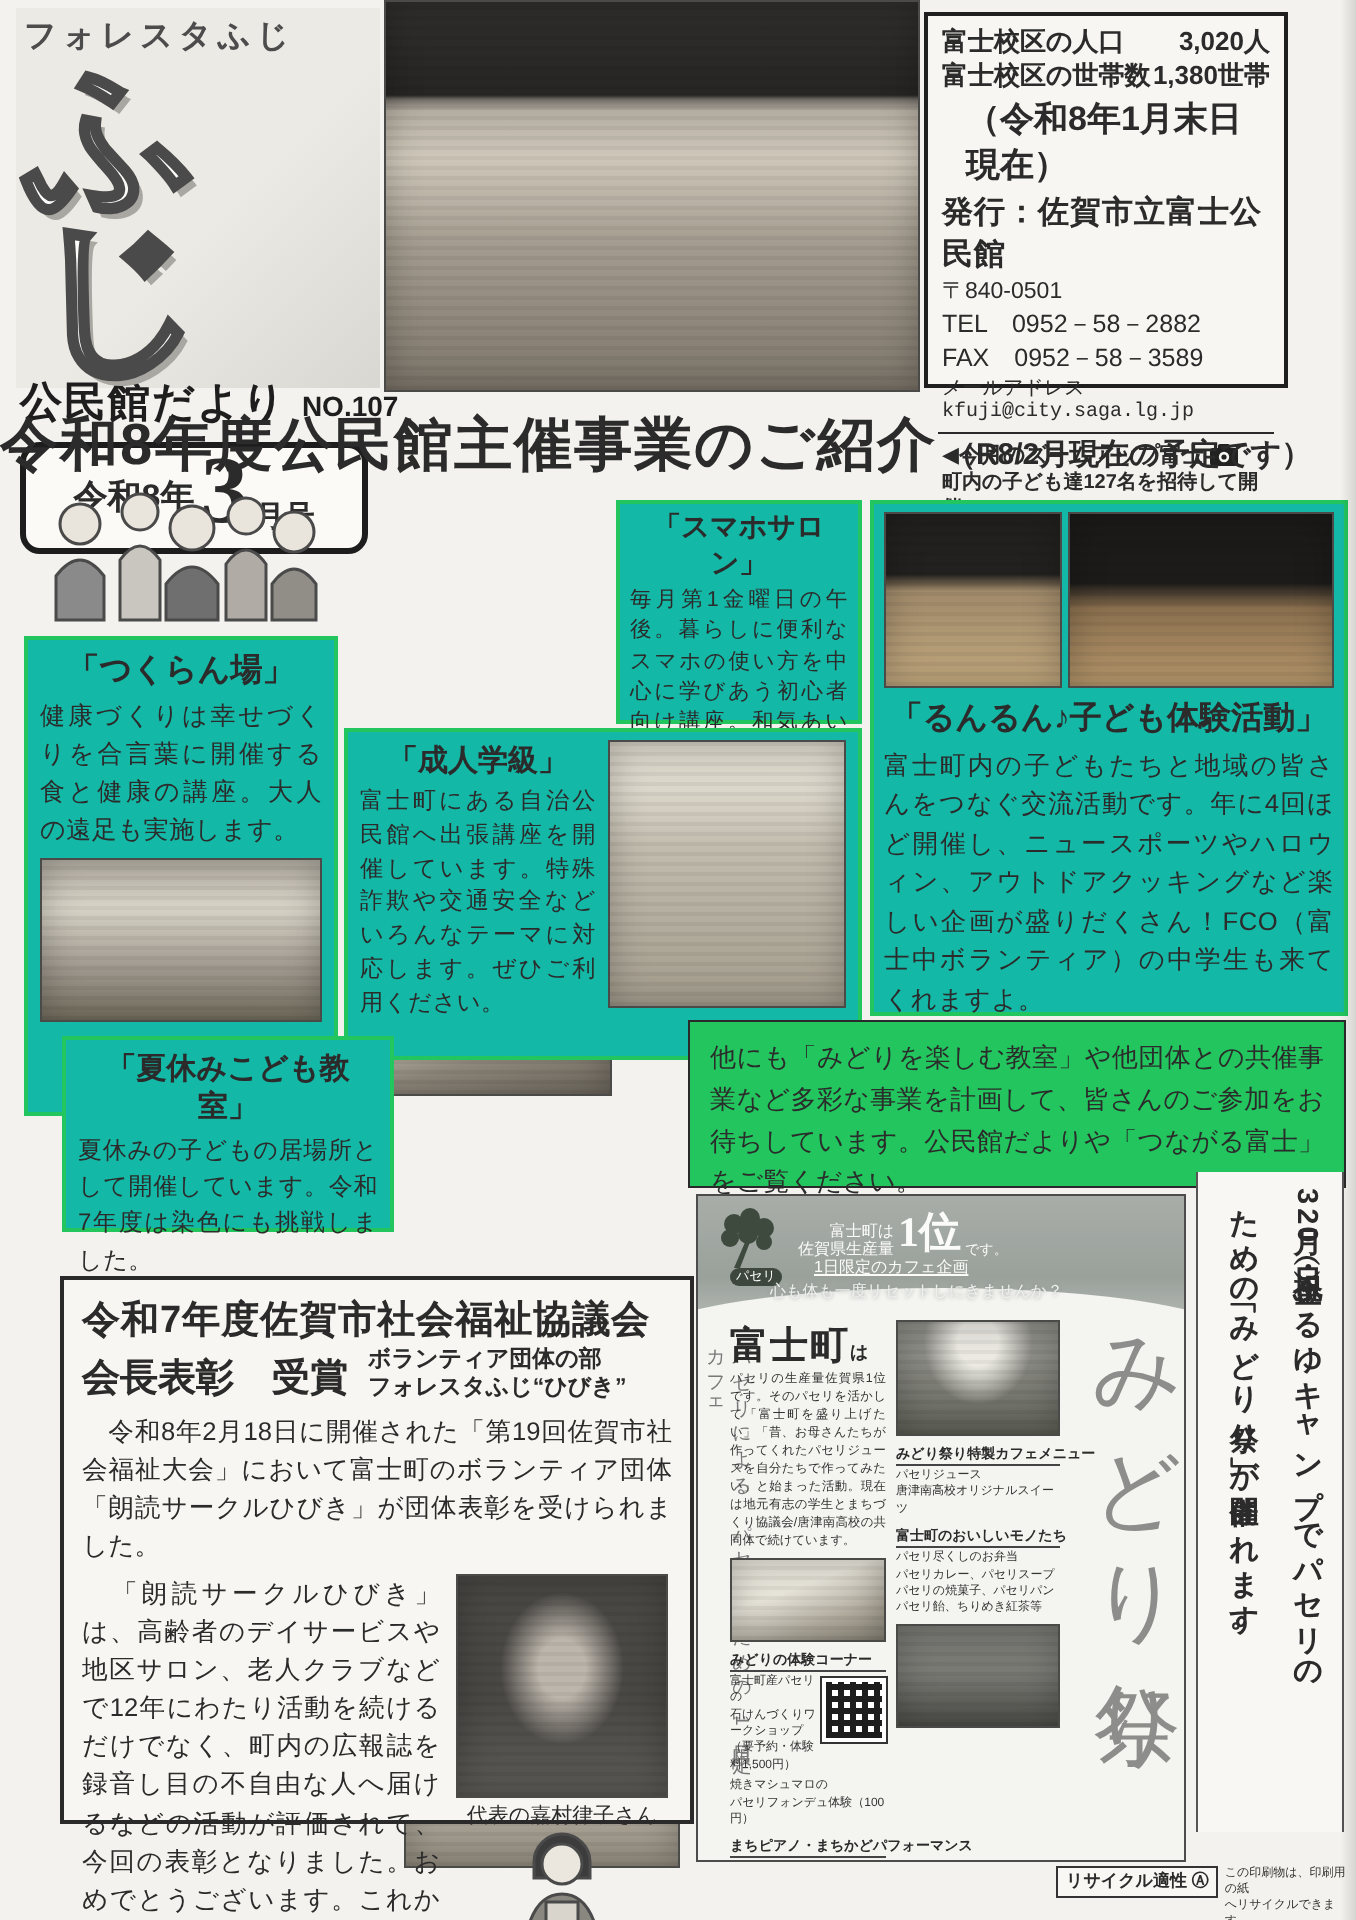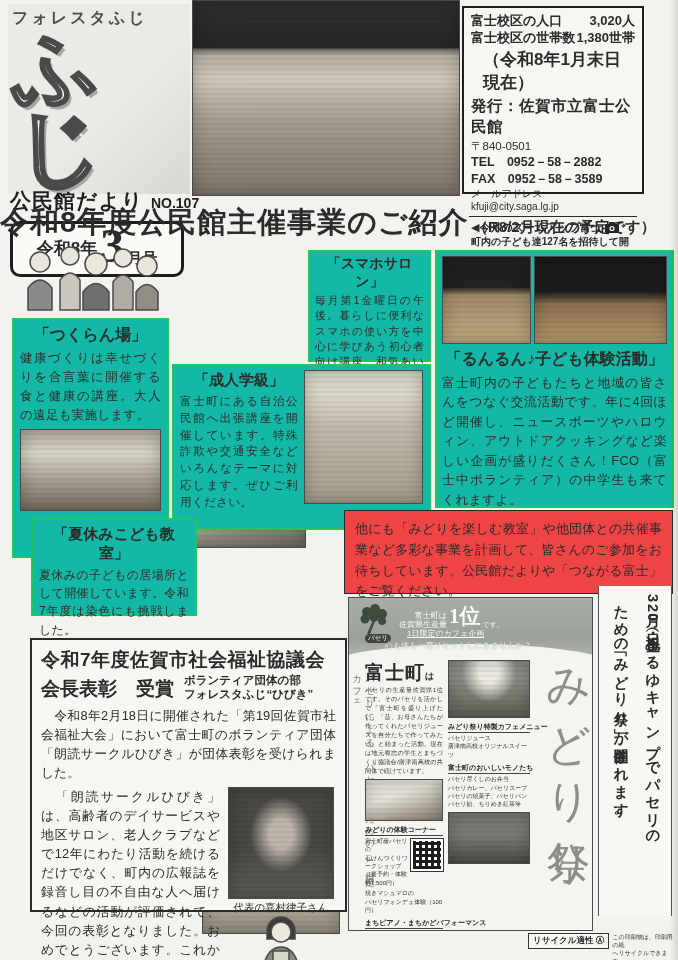--- a/index.html
+++ b/index.html
@@ -41,38 +41,38 @@
   .issue-box .m{font-size:48px;font-weight:900;line-height:1;margin-top:-6px;}
   .issue-box .ms{font-size:15px;font-weight:900;align-self:flex-end;margin-bottom:6px;}
 
   
   .infobox{left:462px;top:6px;width:182px;height:188px;border:2px solid #1f1f1f;background:#f7f6f2;
     padding:5px 7px;box-sizing:border-box;font-weight:bold;}
   .ib-row{display:flex;justify-content:space-between;font-size:13px;line-height:1.3;}
   .ib-asof{font-size:17px;margin:1px 12px;}
   .ib-pub{font-size:15.5px;letter-spacing:.5px;margin:2px 0 1px;}
   .ib-sm{font-size:11.5px;font-weight:normal;line-height:1.3;}
-  .ib-tel{font-size:12.5px;font-weight:bold;line-height:1.35;}
-  .ib-mail{font-size:10px;font-weight:normal;}
+  .ib-tel{font-size:12.5px;font-weight:normal;line-height:1.35;}
+  .ib-mail{font-size:10px;font-weight:normal;font-family:Liberation Mono, monospace;}
   .ib-div{border-top:1.5px solid #2a2a2a;margin:4px -2px 3px;}
   .zu-t{font-size:11px;display:flex;align-items:center;gap:3px;}
   .zu-l{font-size:10px;line-height:1.3;}
 
   
   .heading{left:0;top:203px;width:584px;text-align:right;white-space:nowrap;}
   .heading .h1{font-size:29px;font-weight:900;letter-spacing:1px;}
   .heading .note{font-size:15px;font-weight:bold;}
 
   
   .pbox{border:2px solid #22c55e;background:#14b8a6;box-sizing:border-box;padding:4px 6px;}
   .ptitle{text-align:center;font-weight:900;font-size:16px;margin:1px 0 3px;}
   .pbody{font-size:12.5px;line-height:1.52;text-align:justify;letter-spacing:.3px;}
 
   
-  .othersbox{left:344px;top:510px;width:329px;height:84px;border:1.5px solid #2a2a2a;background:#ef4444;
+  .othersbox{left:344px;top:510px;width:329px;height:84px;border:1.5px solid #2a2a2a;background:#22c55e;
     box-sizing:border-box;padding:8px 10px;font-size:13px;line-height:1.6;text-align:justify;}
 
   
   .award{left:30px;top:638px;width:317px;height:274px;border:2px solid #2a2a2a;background:#f7f6f2;
     box-sizing:border-box;padding:7px 9px;}
   .aw-t1{font-size:19px;font-weight:900;letter-spacing:.5px;}
   .aw-row2{display:flex;align-items:flex-end;gap:10px;}
   .aw-t2{font-size:19px;font-weight:900;}
   .aw-sub{font-size:11.5px;font-weight:900;line-height:1.25;}
   .aw-body{font-size:12.8px;line-height:1.5;text-align:justify;margin-top:4px;}

